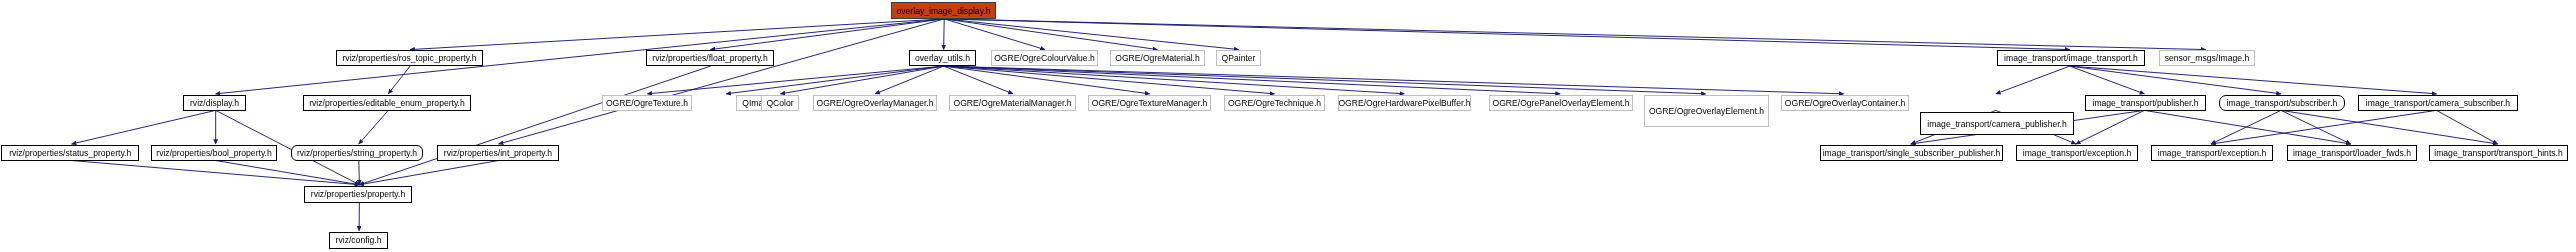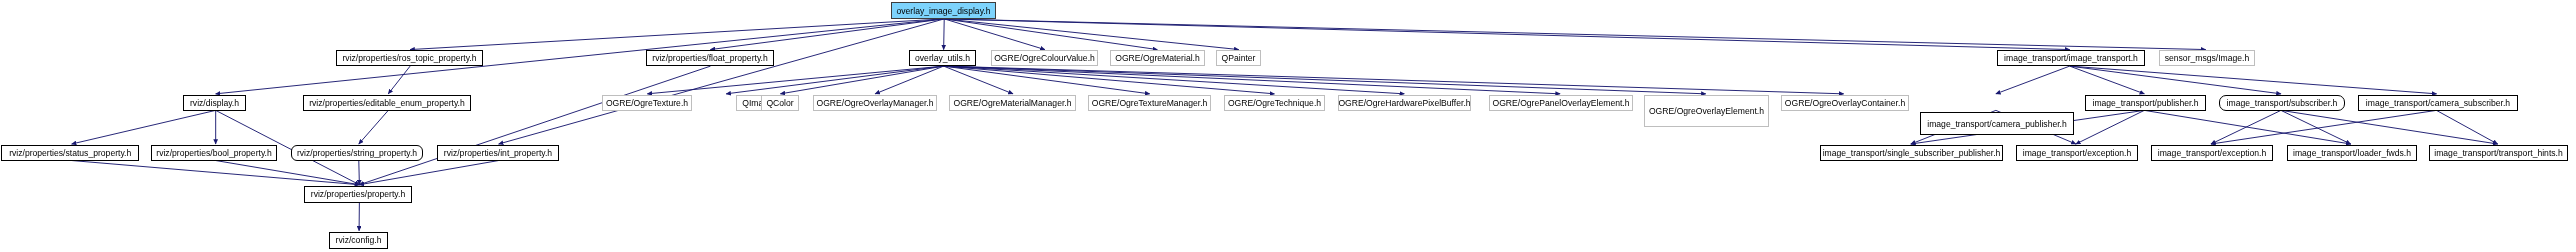--- a/index.html
+++ b/index.html
@@ -23,21 +23,21 @@
     display: flex;
     align-items: center;
     justify-content: center;
     white-space: nowrap;
     font-size: 8.6px;
     color: #000000;
     background: #ffffff;
     overflow: hidden;
   }
   .node.root {
-    background: #7dd3fc;
+    background: #c2410c;
     border: 1.2px solid #3d3d3d;
     font-weight: normal;
   }
   .node.internal { border: 1.2px solid #000000; cursor: pointer; }
   .node.leaf { border: 1.2px solid #bebebe; }
 </style>
 </head>
 <body>
 
 <div id="canvas">

